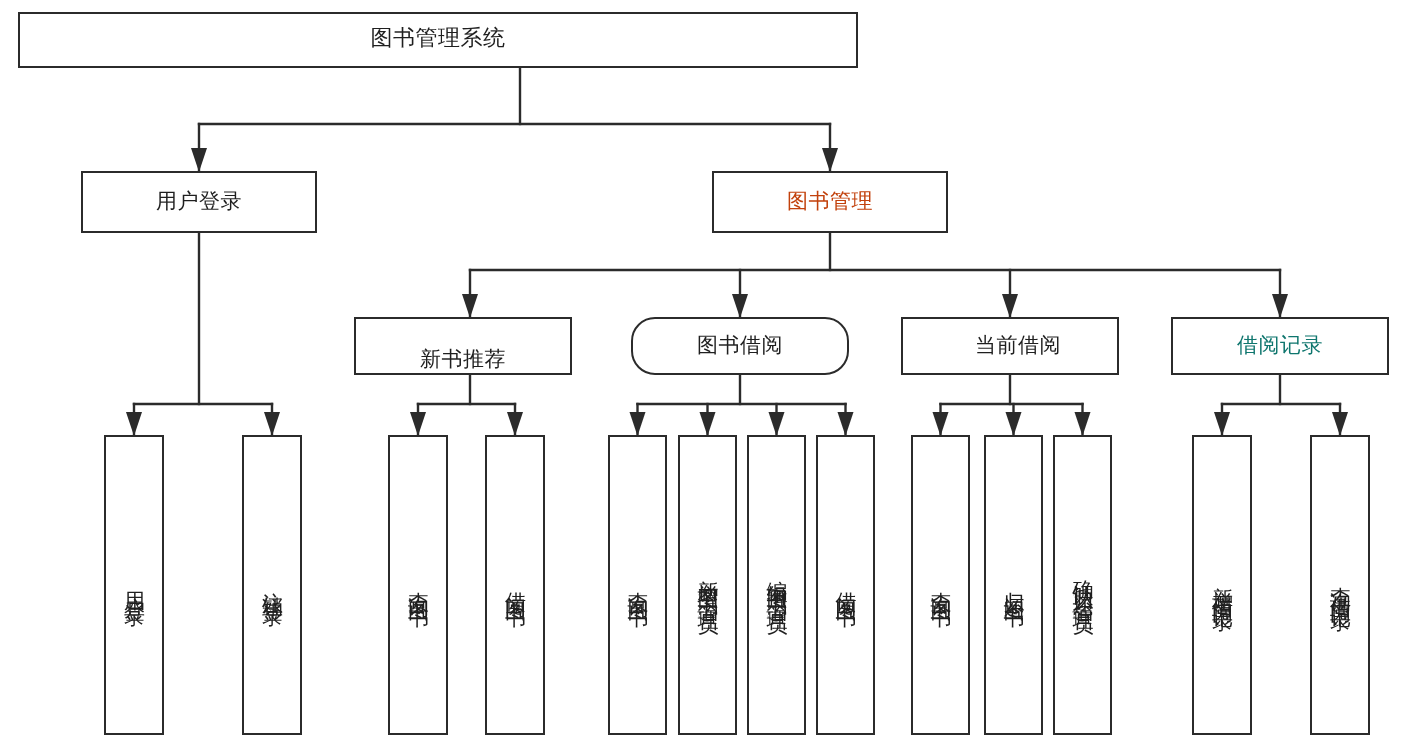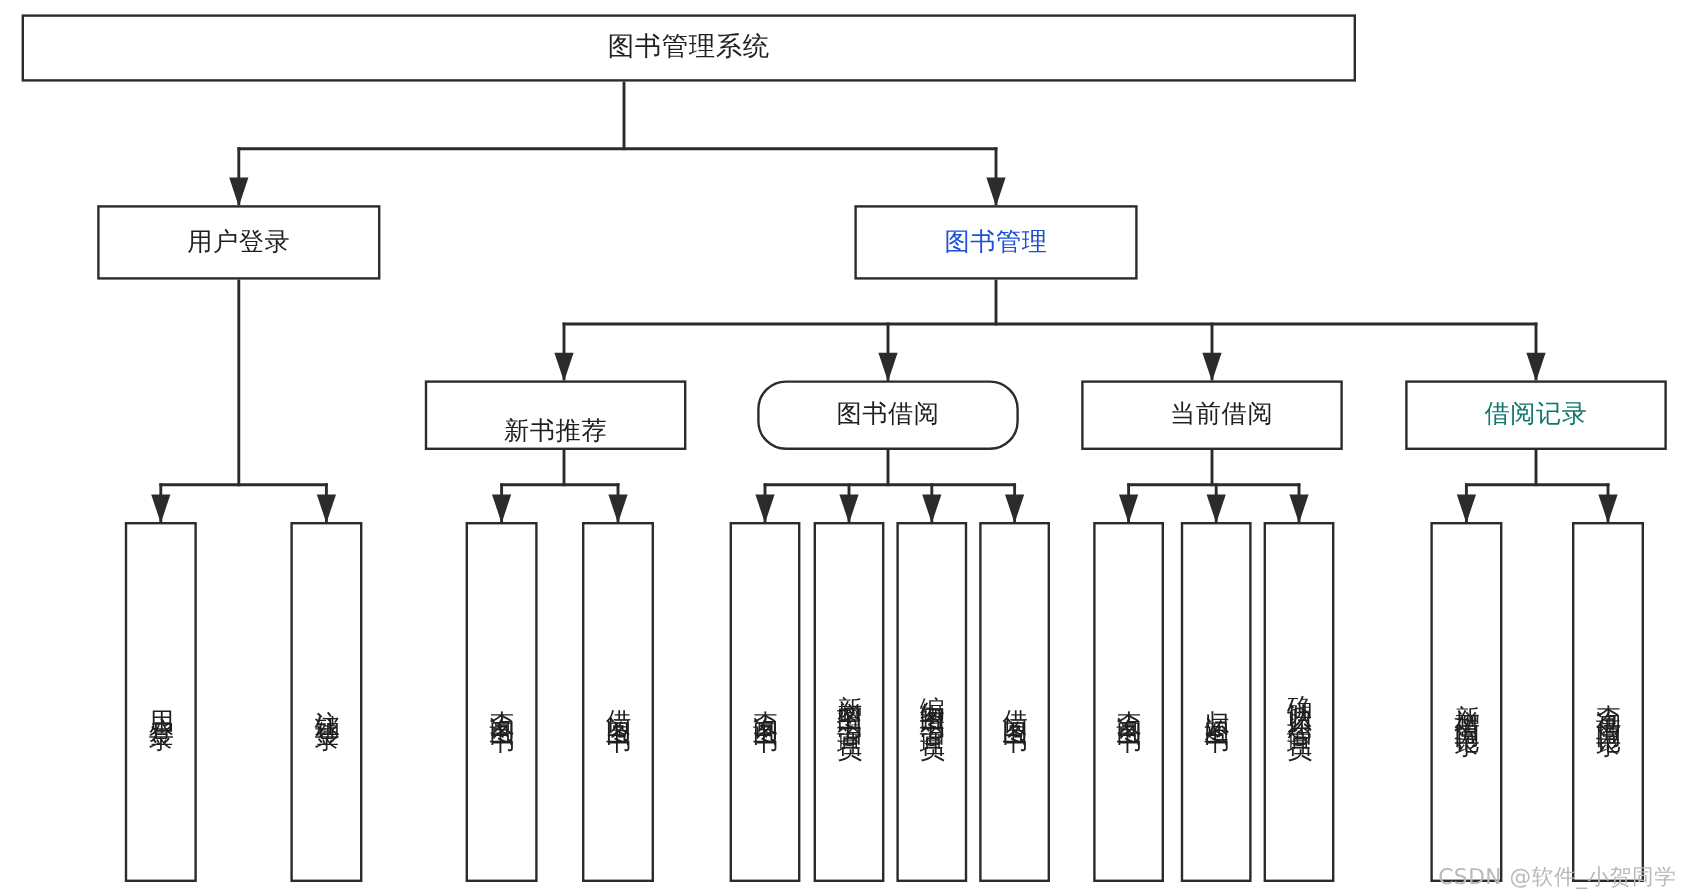--- a/index.html
+++ b/index.html
@@ -125,28 +125,28 @@
       <line x1="1082.5" y1="404" x2="1082.5" y2="435" stroke="#2b2b2b" stroke-width="2.4" stroke-linecap="square"></line>
       <polygon points="1074.5,412 1090.5,412 1082.5,436" fill="#2b2b2b"></polygon>
       <line x1="1280" y1="375" x2="1280" y2="404" stroke="#2b2b2b" stroke-width="2.4" stroke-linecap="square"></line>
       <line x1="1222" y1="404" x2="1340" y2="404" stroke="#2b2b2b" stroke-width="2.4" stroke-linecap="square"></line>
       <line x1="1222" y1="404" x2="1222" y2="435" stroke="#2b2b2b" stroke-width="2.4" stroke-linecap="square"></line>
       <polygon points="1214,412 1230,412 1222,436" fill="#2b2b2b"></polygon>
       <line x1="1340" y1="404" x2="1340" y2="435" stroke="#2b2b2b" stroke-width="2.4" stroke-linecap="square"></line>
       <polygon points="1332,412 1348,412 1340,436" fill="#2b2b2b"></polygon>
     </svg>
   <div id="nodes">
-      <div class="node horiz root" style="left: 18px; top: 12px; width: 1112px; height: 56px; border-color: rgb(43, 43, 43);">
+      <div class="node horiz root" style="left: 18px; top: 12px; width: 840px; height: 56px; border-color: rgb(43, 43, 43); font-family: Liberation Mono, monospace;">
         <span class="label" style="color: rgb(31, 31, 31);">图书管理系统</span>
       </div>
       <div class="node horiz" style="left: 81px; top: 171px; width: 236px; height: 62px; border-color: rgb(43, 43, 43);">
         <span class="label" style="color: rgb(31, 31, 31);">用户登录</span>
       </div>
       <div class="node horiz" style="left: 712px; top: 171px; width: 236px; height: 62px; border-color: rgb(43, 43, 43);">
-        <span class="label" style="color: #1d4ed8;">图书管理</span>
+        <span class="label" style="color: #c2410c;">图书管理</span>
       </div>
       <div class="node horiz" style="left: 354px; top: 317px; width: 218px; height: 58px; border-color: rgb(43, 43, 43); align-items: flex-end;">
         <span class="label" style="color: rgb(31, 31, 31);">新书推荐</span>
       </div>
       <div class="node horiz" style="left: 631px; top: 317px; width: 218px; height: 58px; border-color: rgb(43, 43, 43); border-radius: 24px;">
         <span class="label" style="color: rgb(31, 31, 31);">图书借阅</span>
       </div>
       <div class="node horiz" style="left: 901px; top: 317px; width: 218px; height: 58px; border-color: rgb(43, 43, 43); padding-left: 16px;">
         <span class="label" style="color: rgb(31, 31, 31);">当前借阅</span>
       </div>
@@ -186,14 +186,13 @@
       <div class="node vert" style="left: 1053px; top: 435px; width: 59px; height: 300px; border-color: rgb(43, 43, 43);">
         <span class="label" style="color: rgb(31, 31, 31);">确认归还（管理员）</span>
       </div>
       <div class="node vert" style="left: 1192px; top: 435px; width: 60px; height: 300px; border-color: rgb(43, 43, 43);">
         <span class="label" style="color: rgb(31, 31, 31);">新增借阅记录</span>
       </div>
       <div class="node vert" style="left: 1310px; top: 435px; width: 60px; height: 300px; border-color: rgb(43, 43, 43);">
         <span class="label" style="color: rgb(31, 31, 31);">查询借阅记录</span>
       </div>
     </div>
-  <div id="watermark">CSDN @软件_小贺同学</div>
 </div>
 
 </body></html>

